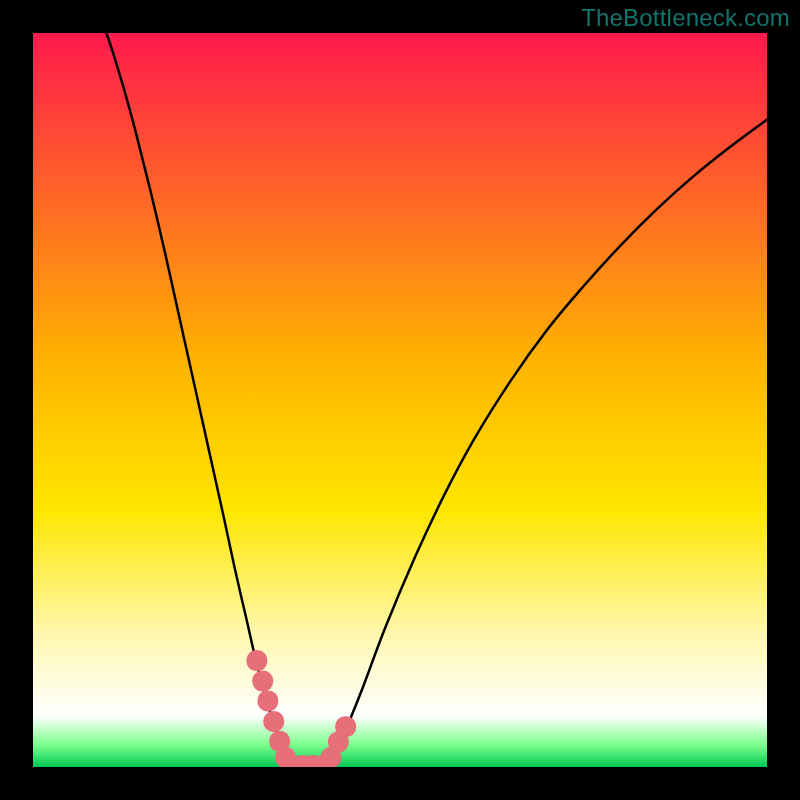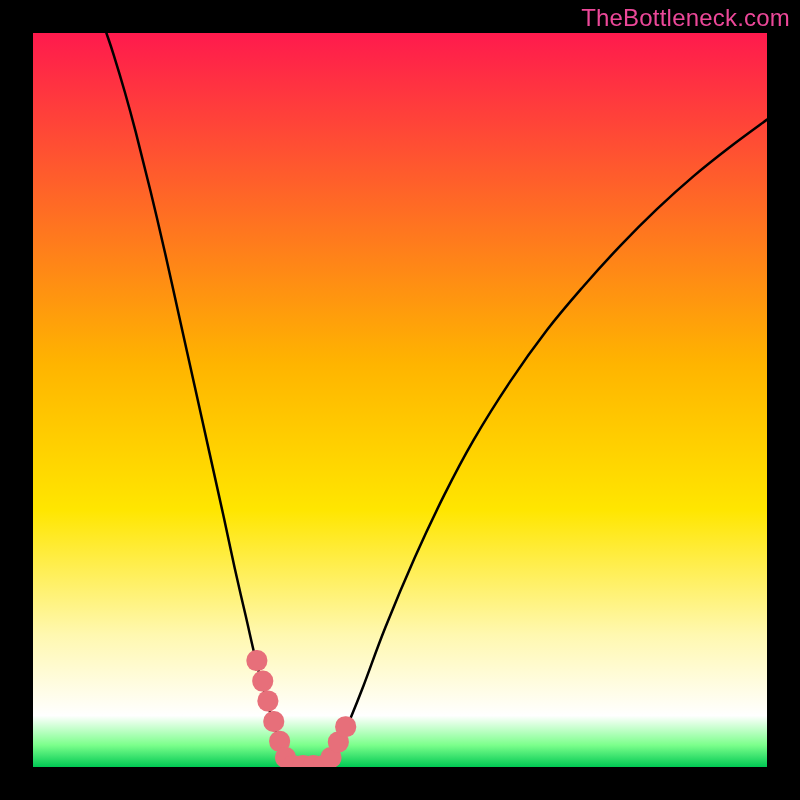--- a/index.html
+++ b/index.html
@@ -16,21 +16,21 @@
     left: 0;
     top: 0;
     width: 800px;
     height: 800px;
     background: #000;
   }
   .watermark {
     position: absolute;
     top: 4px;
     right: 10px;
-    color: #ec4899;
+    color: #0f766e;
     font-size: 24px;
     font-weight: 400;
     letter-spacing: 0.2px;
     z-index: 10;
     margin-left: 6px;
   }
   .plot {
     position: absolute;
     left: 33px;
     top: 33px;

